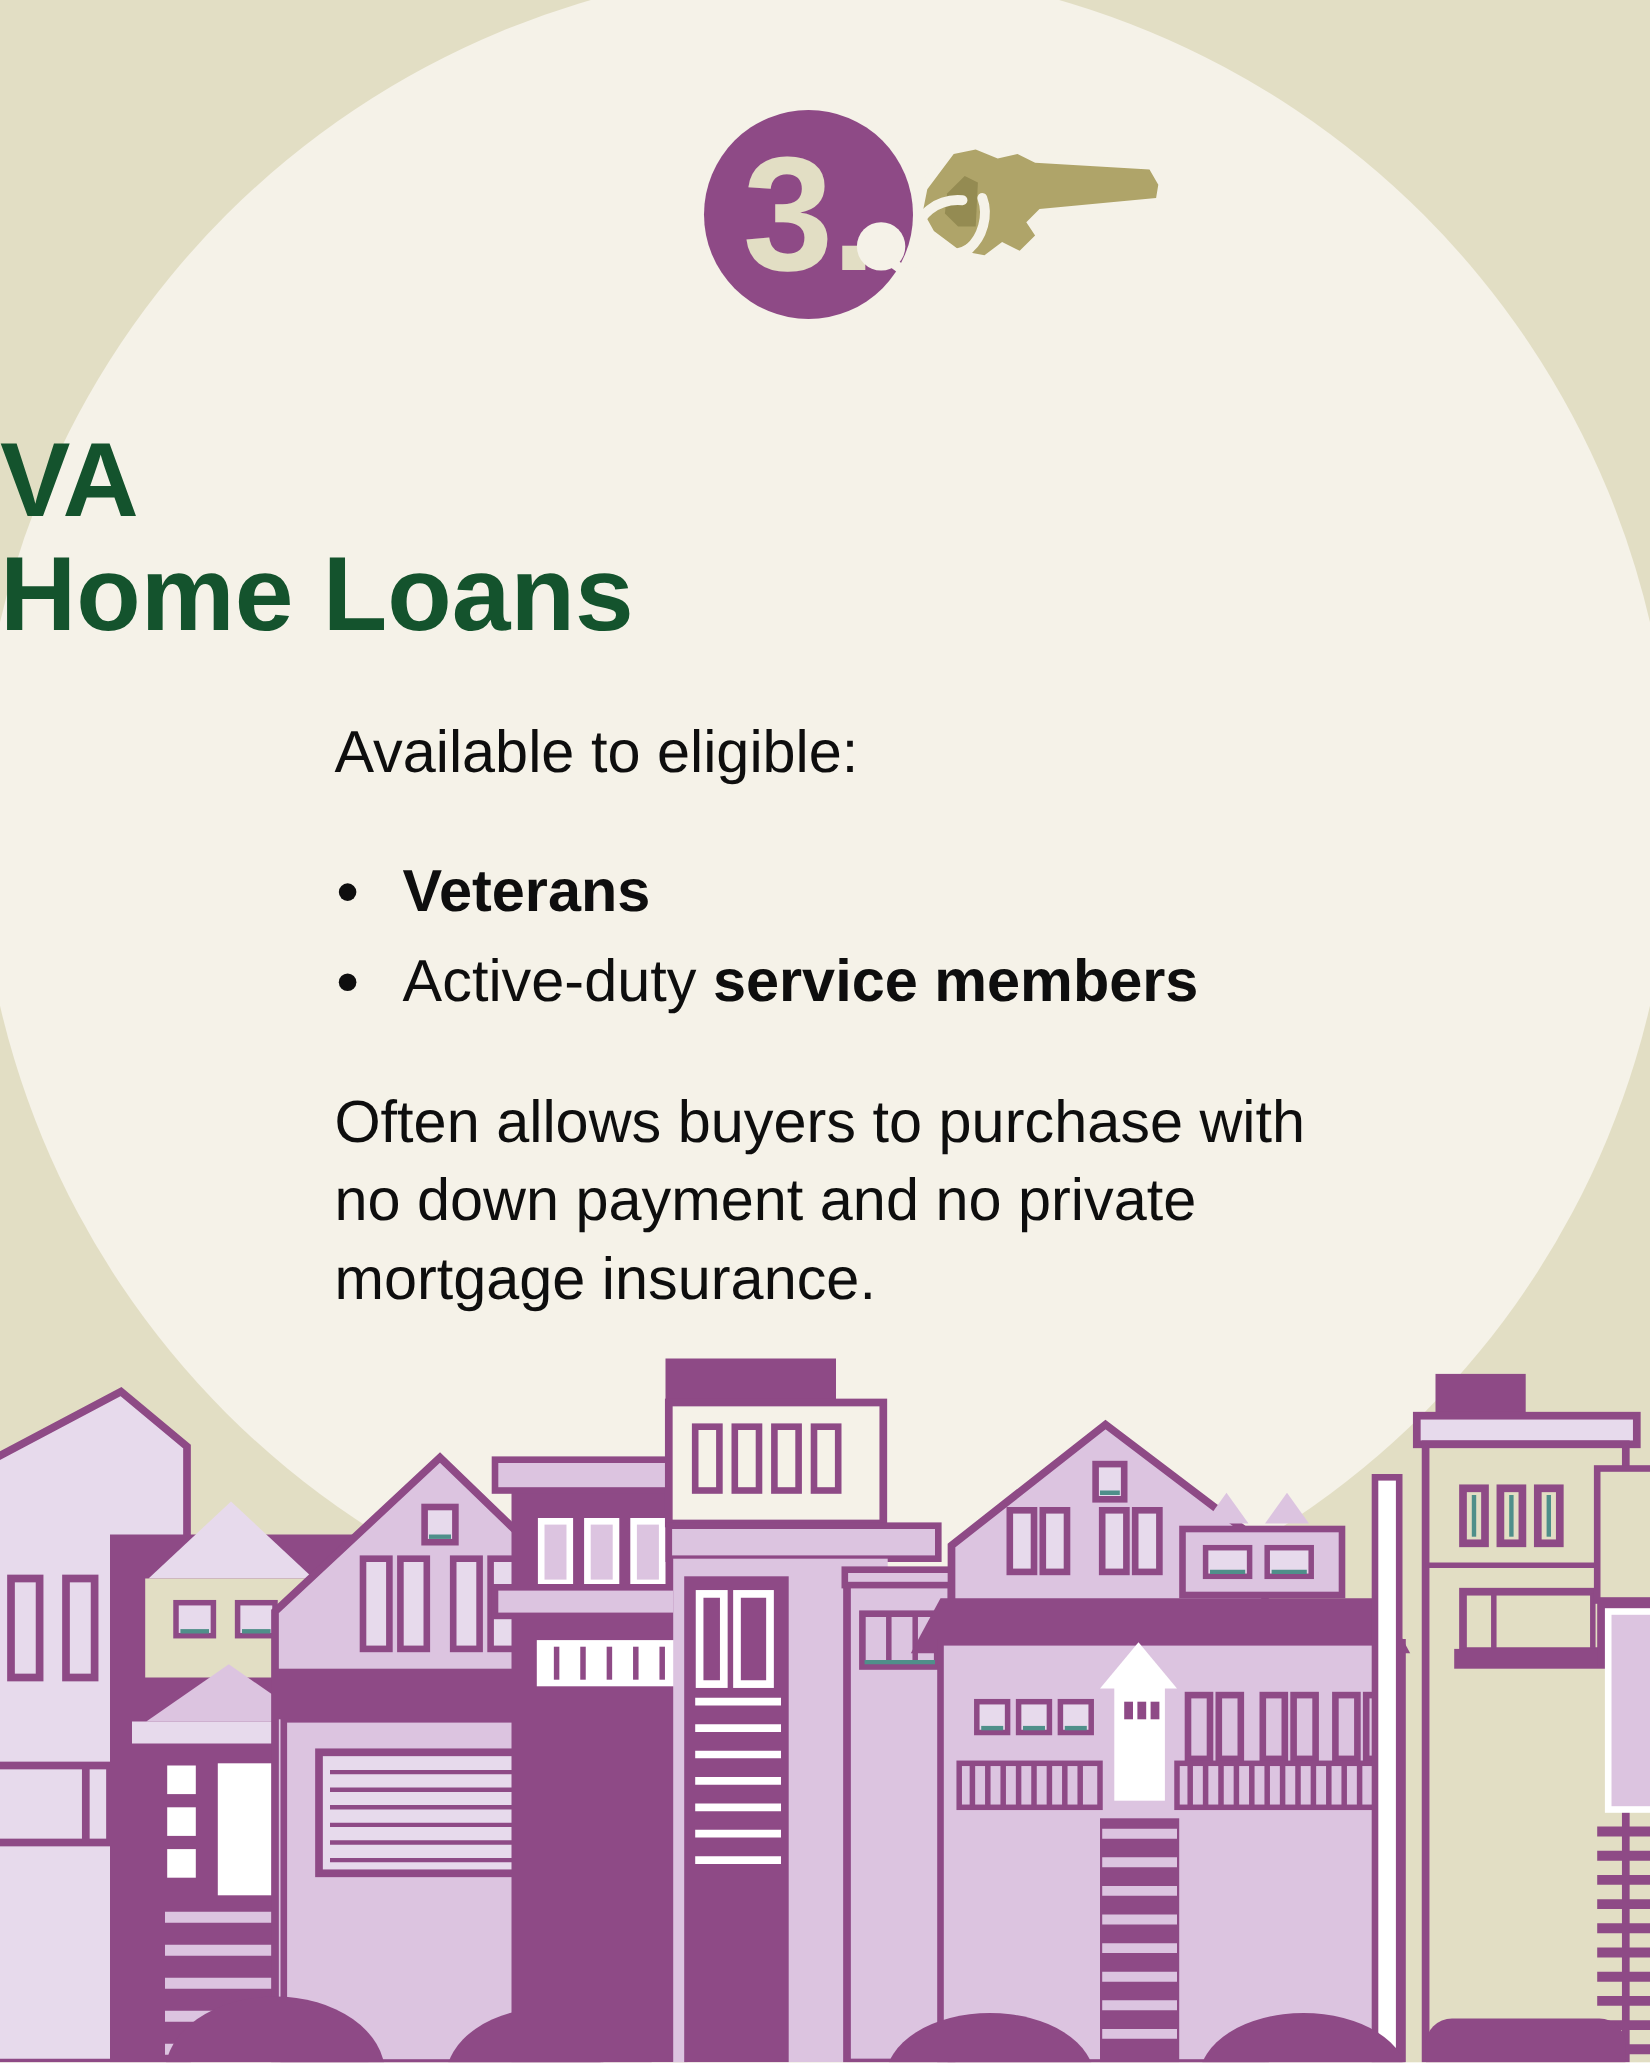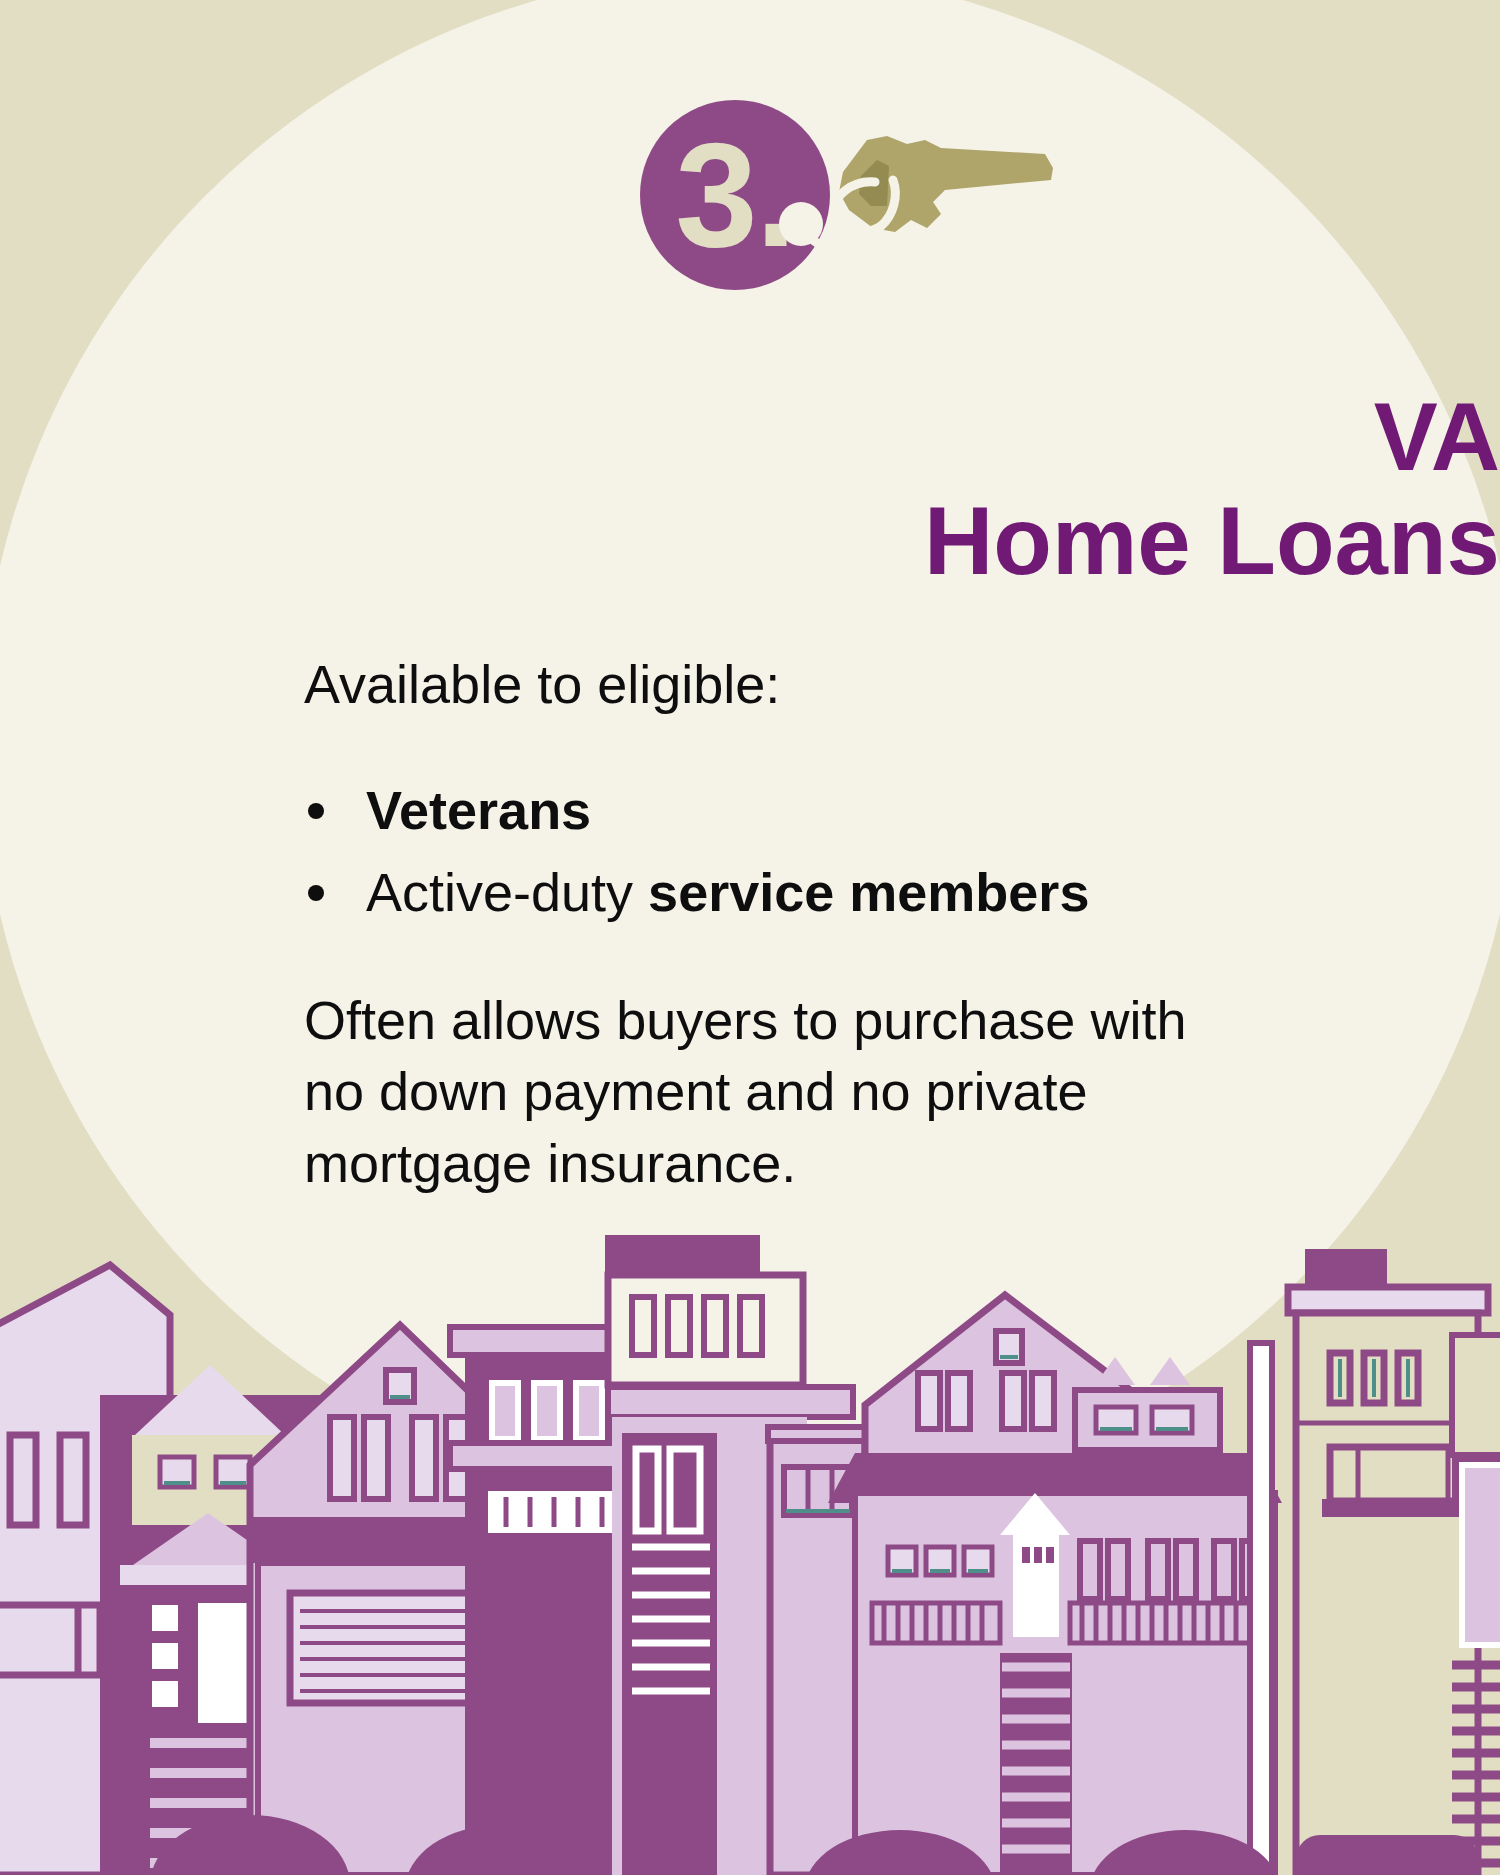--- a/index.html
+++ b/index.html
@@ -64,22 +64,22 @@
     left: 815px;
     top: 10px;
   }
 
   
   .headline {
     position: absolute;
     left: 0;
     top: 385px;
     width: 1500px;
-    text-align: right;
-    color: #701a75;
+    text-align: left;
+    color: #14532d;
     font-weight: bold;
     line-height: 1.08;
   }
   .headline .l1 { font-size: 96px; display: block; letter-spacing: 0px; }
   .headline .l2 { font-size: 96px; display: block; letter-spacing: 0px; }
 
   
   .body-wrap {
     position: absolute;
     left: 304px;

